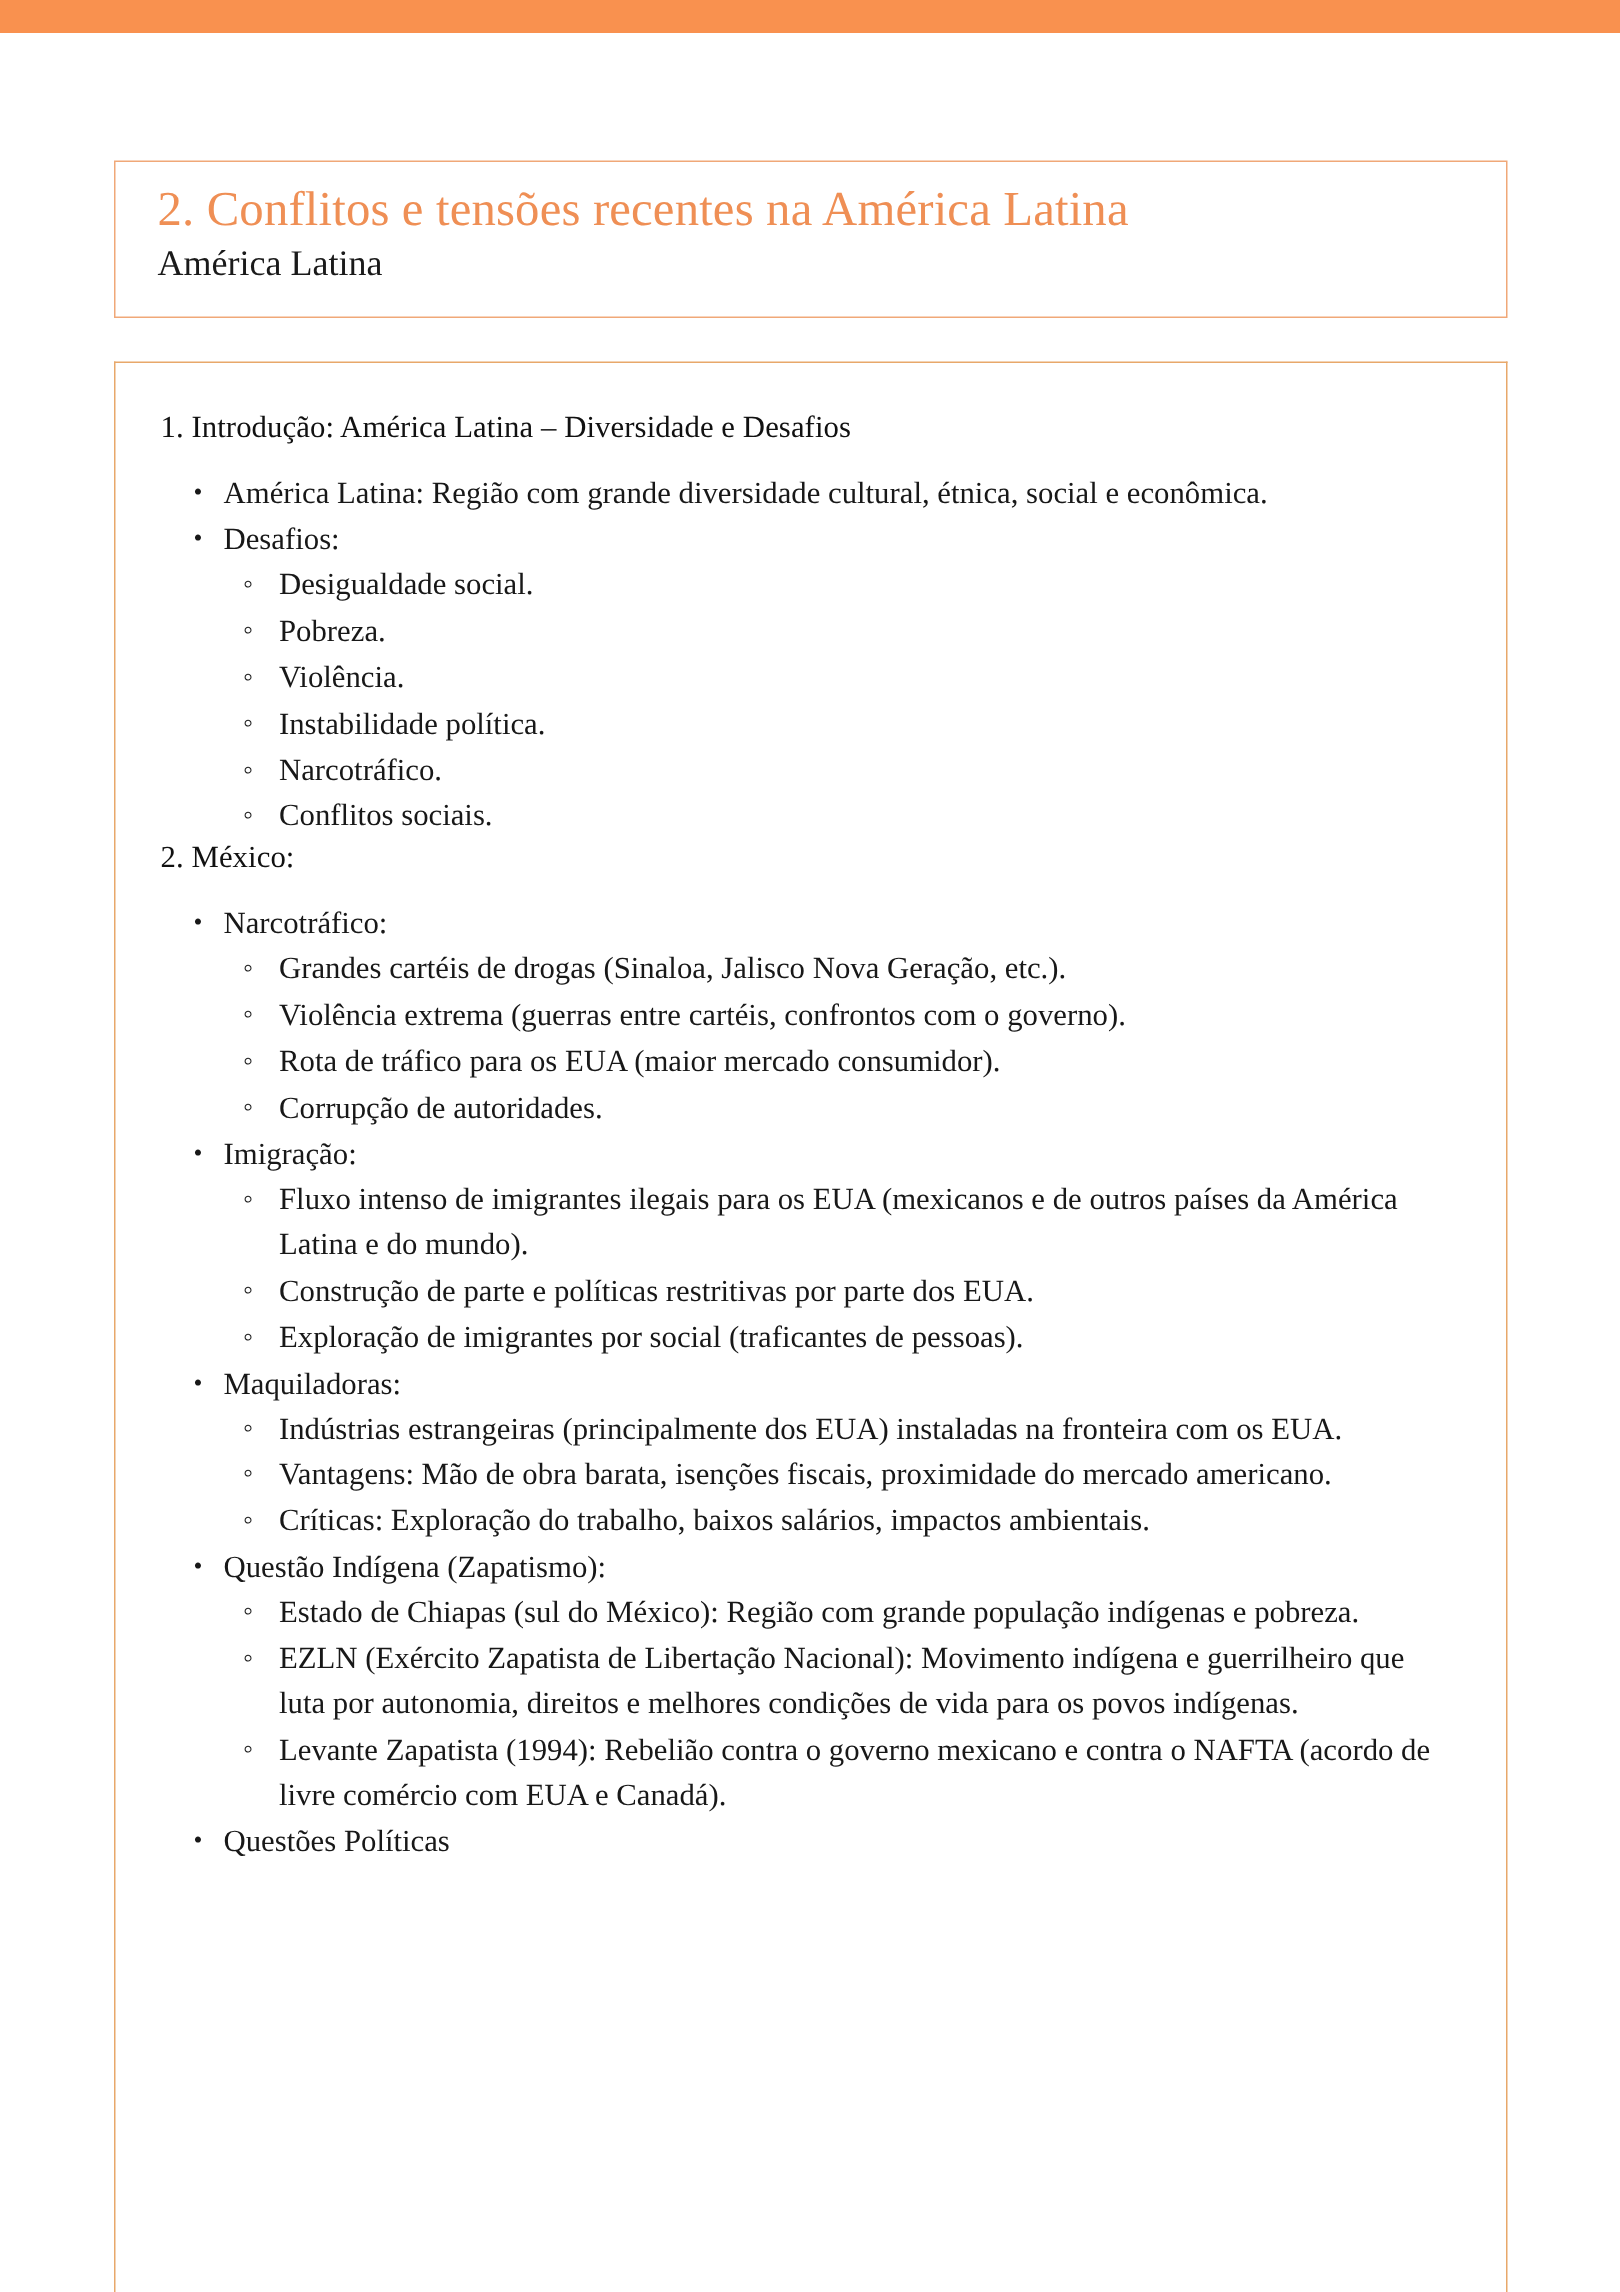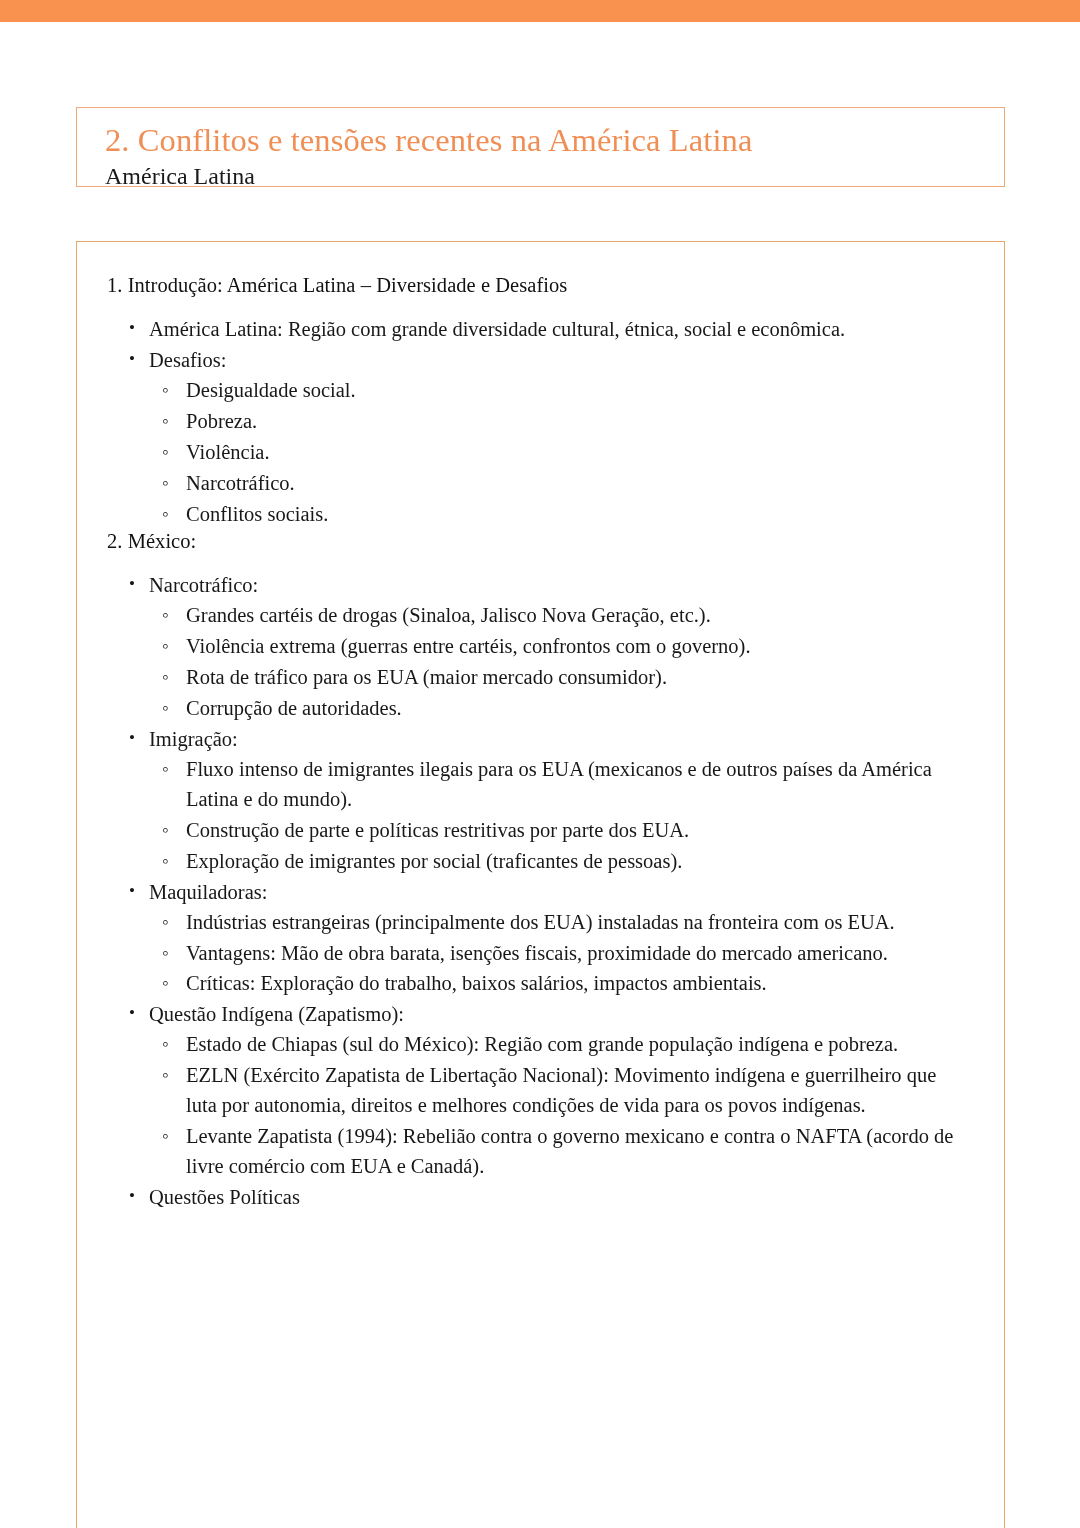--- a/index.html
+++ b/index.html
@@ -33,21 +33,21 @@
     height: 22px;
     background: #f9914f;
   }
 
   
   .title-card {
     position: absolute;
     left: 76px;
     top: 107px;
     width: 929px;
-    height: 80px;
+    height: 105px;
     box-sizing: border-box;
     border: 1.5px solid #f0a878;
     background: #ffffff;
     padding: 14px 0 0 28px;
   }
   .doc-title {
     font-family: "Liberation Serif", "DejaVu Serif", serif;
     font-size: 32.5px;
     line-height: 1.16;
     color: #ef8f55;
@@ -169,20 +169,23 @@
           <li class="bullet2">
               <span class="txt">Desigualdade social.</span>
             </li>
           <li class="bullet2">
               <span class="txt">Pobreza.</span>
             </li>
           <li class="bullet2">
               <span class="txt">Violência.</span>
             </li>
           <li class="bullet2">
+              <span class="txt">Instabilidade política.</span>
+            </li>
+          <li class="bullet2">
               <span class="txt">Narcotráfico.</span>
             </li>
           <li class="bullet2">
               <span class="txt">Conflitos sociais.</span>
             </li>
         </ul>
       </li>
     </ul>
 
     <div class="section-heading spaced">2. México:</div>
@@ -233,21 +236,21 @@
           <li class="bullet2">
               <span class="txt">Críticas: Exploração do trabalho, baixos salários, impactos ambientais.</span>
             </li>
         </ul>
       </li>
 
       <li class="bullet1">
         <span class="txt">Questão Indígena (Zapatismo):</span>
         <ul class="lvl2">
           <li class="bullet2">
-              <span class="txt">Estado de Chiapas (sul do México): Região com grande população indígena e pobreza.</span>
+              <span class="txt">Estado de Chiapas (sul do México): Região com grande população indígenas e pobreza.</span>
             </li>
           <li class="bullet2">
               <span class="txt">EZLN (Exército Zapatista de Libertação Nacional): Movimento indígena e guerrilheiro que luta por autonomia, direitos e melhores condições de vida para os povos indígenas.</span>
             </li>
           <li class="bullet2">
               <span class="txt">Levante Zapatista (1994): Rebelião contra o governo mexicano e contra o NAFTA (acordo de livre comércio com EUA e Canadá).</span>
             </li>
         </ul>
       </li>
 

